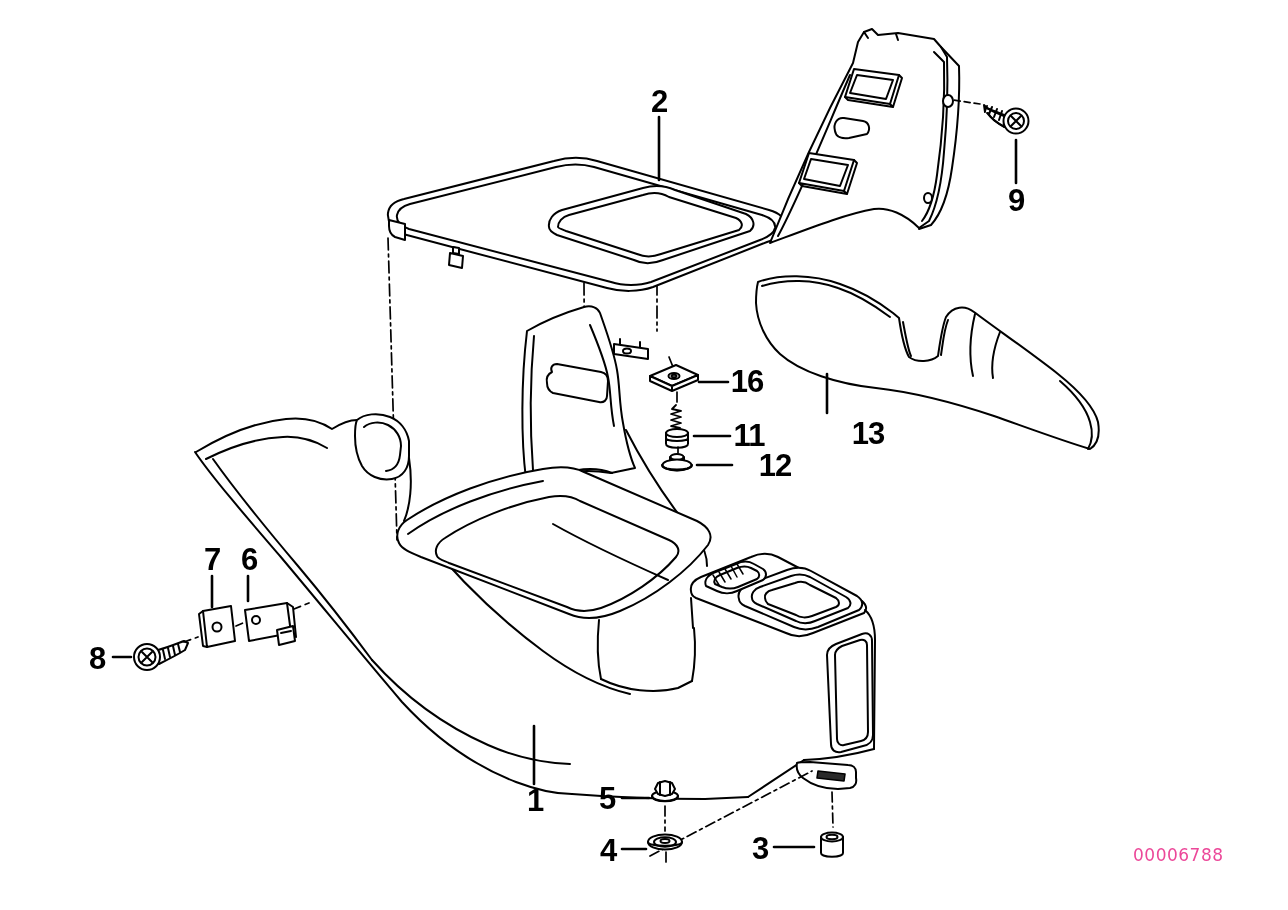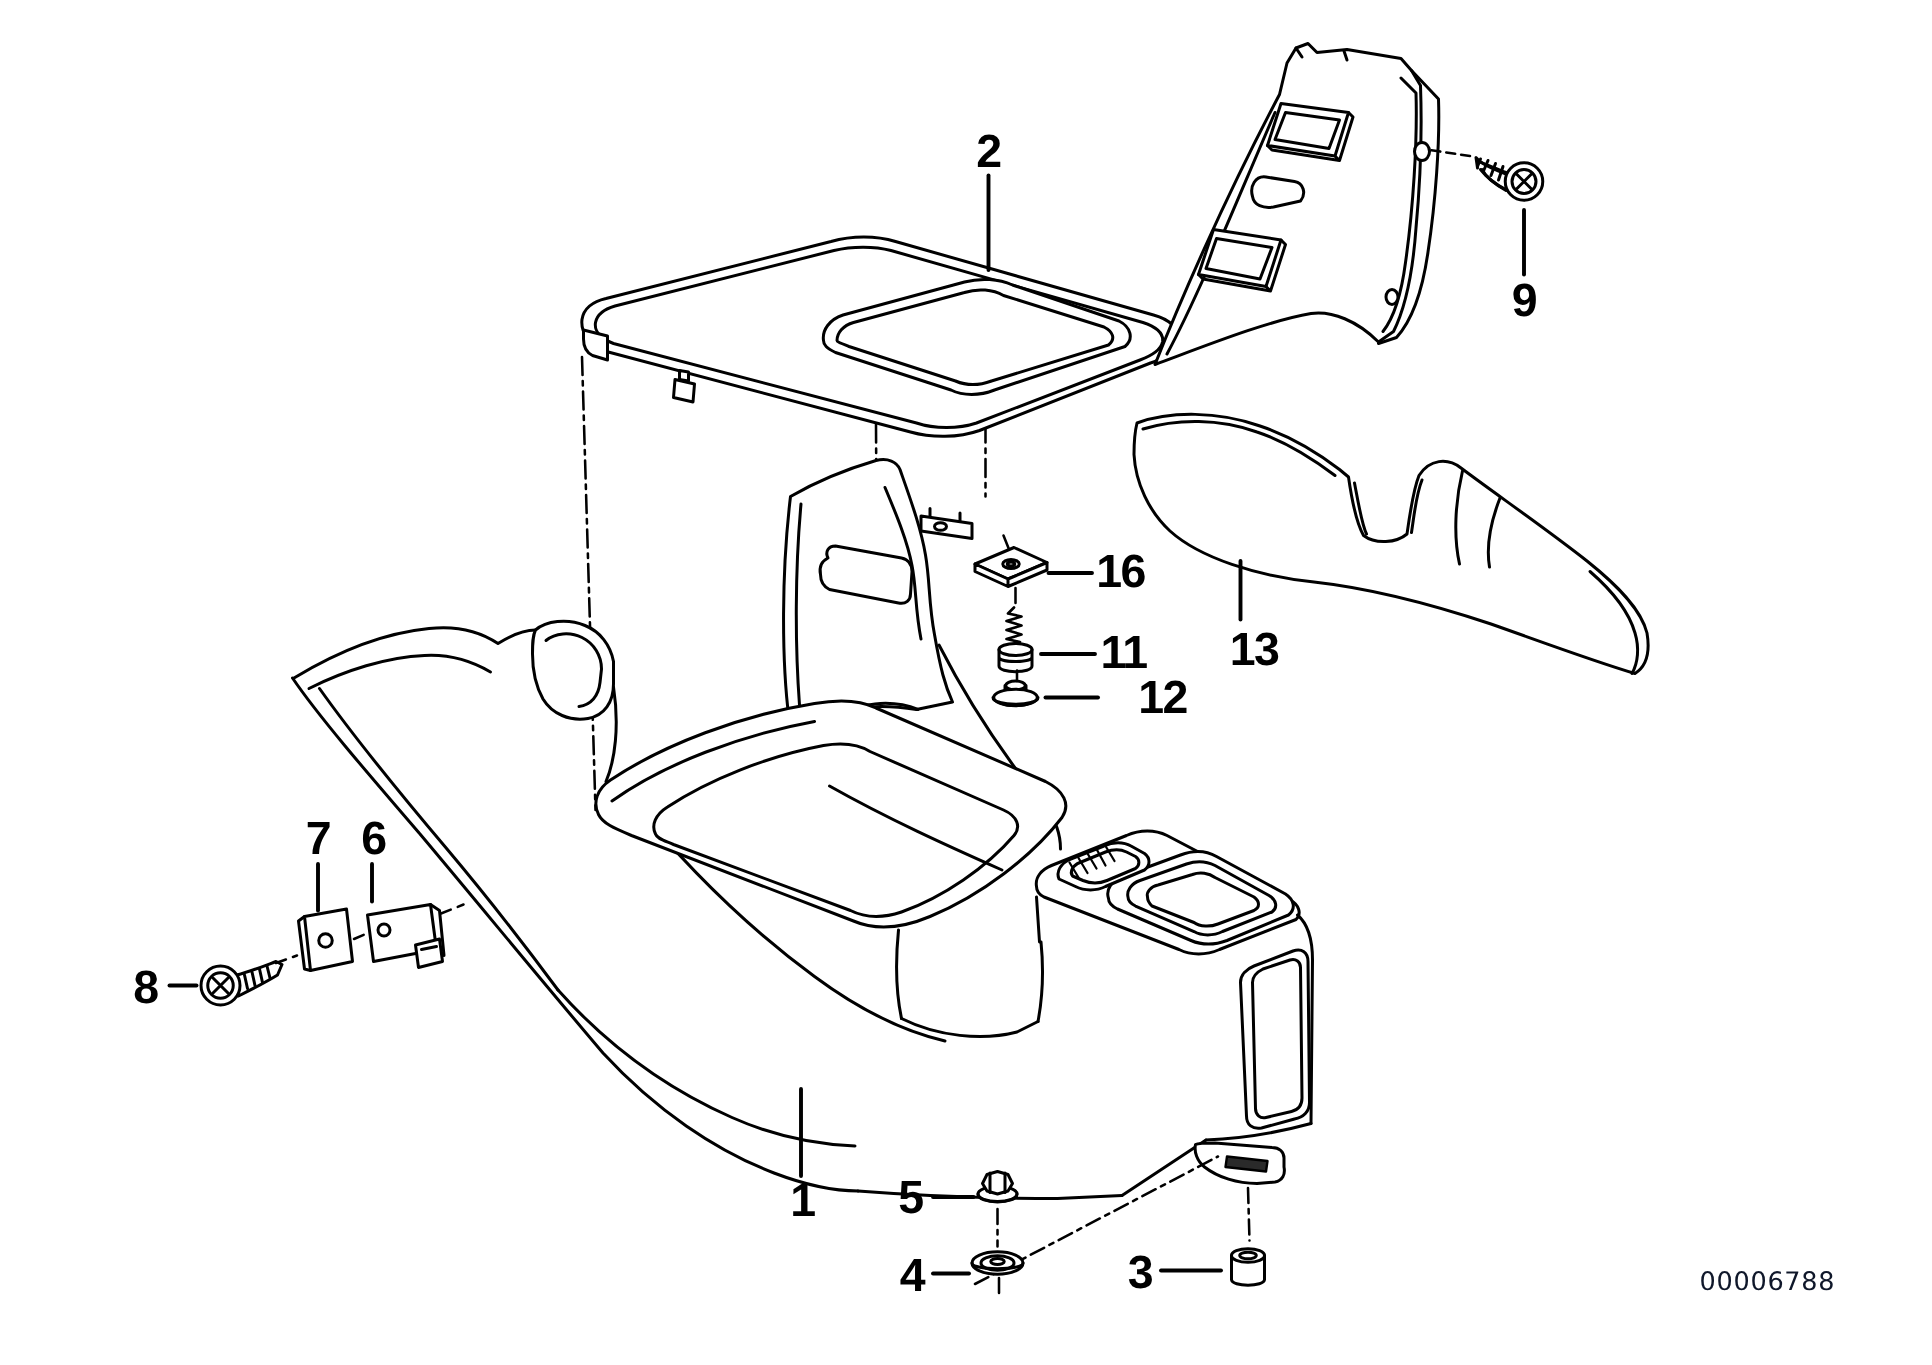--- a/index.html
+++ b/index.html
@@ -17,21 +17,21 @@
     font:bold 31px/1 "Liberation Sans",sans-serif;
     color:#000;
     letter-spacing:-1px;
     user-select:none;
     white-space:nowrap;
   }
   .part-number{
     position:absolute;
     left:1133px;top:844px;
     font:400 17px/1.3 "DejaVu Sans",sans-serif;
-    color:#0f172a;
+    color:#ec4899;
     letter-spacing:0.5px;
     white-space:nowrap;
   }
 </style>
 </head>
 <body>
 
 <div class="stage">
 
 <svg width="1288" height="910" viewBox="0 0 1288 910" fill="none" stroke="#000" stroke-width="2" stroke-linecap="round" stroke-linejoin="round">
@@ -229,16 +229,16 @@
   <div class="callout" style="left:760px;top:848px">3</div>
   <div class="callout" style="left:608px;top:850px">4</div>
   <div class="callout" style="left:607px;top:798px">5</div>
   <div class="callout" style="left:249px;top:559px">6</div>
   <div class="callout" style="left:212px;top:559px">7</div>
   <div class="callout" style="left:97px;top:658px">8</div>
   <div class="callout" style="left:1016px;top:200px">9</div>
   <div class="callout" style="left:747px;top:381px">16</div>
   <div class="callout" style="left:749px;top:435px">11</div>
   <div class="callout" style="left:775px;top:465px">12</div>
-  <div class="callout" style="left:836px;top:433px">13</div>
+  <div class="callout" style="left:868px;top:433px">13</div>
 
   <div class="part-number">00006788</div>
 </div>
 
 </body></html>

